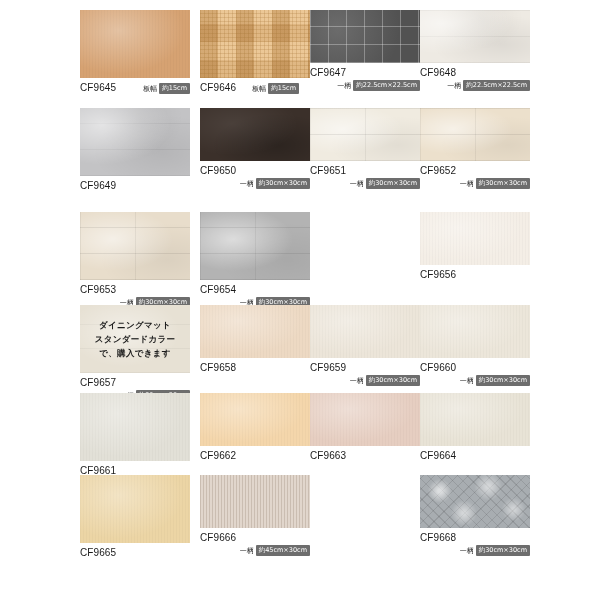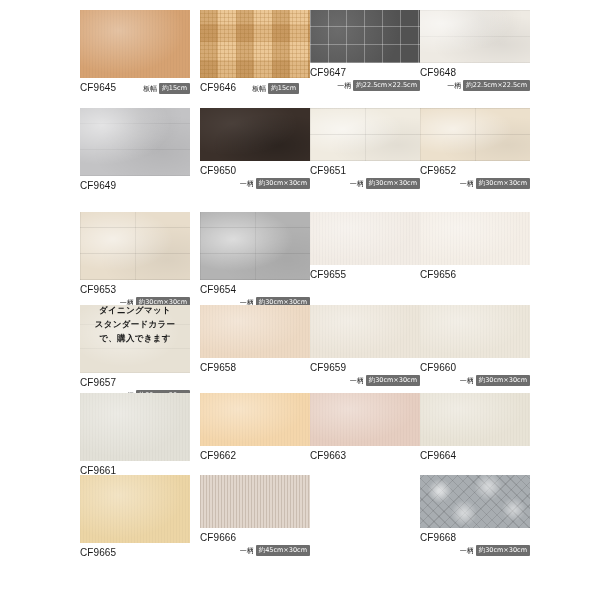--- a/index.html
+++ b/index.html
@@ -37,21 +37,21 @@
     font-size:6.5px;line-height:9px;padding:1px 3px 1px 3px;
     border-radius:1px;white-space:nowrap;
     font-family:"DejaVu Sans",sans-serif;
   }
   .row-inline{
     display:flex;align-items:flex-end;justify-content:space-between;
     width:100%;
   }
   .overlay-note{
     position:absolute;inset:0;display:flex;flex-direction:column;
-    align-items:center;justify-content:flex-start;gap:3px;
+    align-items:center;justify-content:center;gap:3px;
     font-family:"DejaVu Sans",sans-serif;
     font-size:8.5px;color:#1b1b1b;font-weight:bold;text-align:center;
     letter-spacing:.3px;
   }
   .overlay-note span{display:block;line-height:11px;}
 </style>
 </head>
 <body style="background: rgb(255, 255, 255);">
 
 <div id="grid">
@@ -168,28 +168,20 @@
         <div class="tex" style="background-color: rgb(179, 179, 179); background-image: repeating-linear-gradient(0deg, rgba(0, 0, 0, 0.08) 0px, rgba(0, 0, 0, 0.08) 1px, rgba(0, 0, 0, 0) 1px, rgba(0, 0, 0, 0) 26px), repeating-linear-gradient(90deg, rgba(0, 0, 0, 0.06) 0px, rgba(0, 0, 0, 0.06) 1px, rgba(0, 0, 0, 0) 1px, rgba(0, 0, 0, 0) 55px), radial-gradient(at 30% 40%, rgba(255, 255, 255, 0.55), rgba(0, 0, 0, 0) 55%), radial-gradient(at 80% 70%, rgba(0, 0, 0, 0.06), rgba(0, 0, 0, 0) 55%);"></div>
       </div>
       <div class="meta" style="top: 71px;">
         <div class="code" style="color: rgb(26, 26, 26);">CF9654</div>
         <div class="spec">
           <span class="spec-prefix">一柄</span>
           <span class="badge" style="background: rgb(109, 109, 109); color: rgb(255, 255, 255);">約30cm×30cm</span>
         </div>
       </div>
     </div>
-    <div class="cell" style="left: 310px; top: 212px; width: 110px; height: 79px;">
-      <div class="swatch" style="width: 110px; height: 53px;">
-        <div class="tex" style="background-color: rgb(242, 236, 229); background-image: radial-gradient(at 35% 30%, rgba(255, 255, 255, 0.35), rgba(0, 0, 0, 0) 65%), repeating-linear-gradient(90deg, rgba(0, 0, 0, 0.024) 0px, rgba(0, 0, 0, 0.024) 1px, rgba(0, 0, 0, 0) 1px, rgba(0, 0, 0, 0) 3px);"></div>
-      </div>
-      <div class="meta" style="top: 56px;">
-        <div class="code" style="color: rgb(26, 26, 26);">CF9655</div>
-      </div>
-    </div>
     <div class="cell" style="left: 420px; top: 212px; width: 110px; height: 79px;">
       <div class="swatch" style="width: 110px; height: 53px;">
         <div class="tex" style="background-color: rgb(244, 238, 230); background-image: radial-gradient(at 35% 30%, rgba(255, 255, 255, 0.35), rgba(0, 0, 0, 0) 65%), repeating-linear-gradient(90deg, rgba(0, 0, 0, 0.024) 0px, rgba(0, 0, 0, 0.024) 1px, rgba(0, 0, 0, 0) 1px, rgba(0, 0, 0, 0) 3px);"></div>
       </div>
       <div class="meta" style="top: 56px;">
         <div class="code" style="color: rgb(26, 26, 26);">CF9656</div>
       </div>
     </div>
     <div class="cell" style="left: 80px; top: 305px; width: 110px; height: 94px;">
       <div class="swatch" style="width: 110px; height: 68px;">

